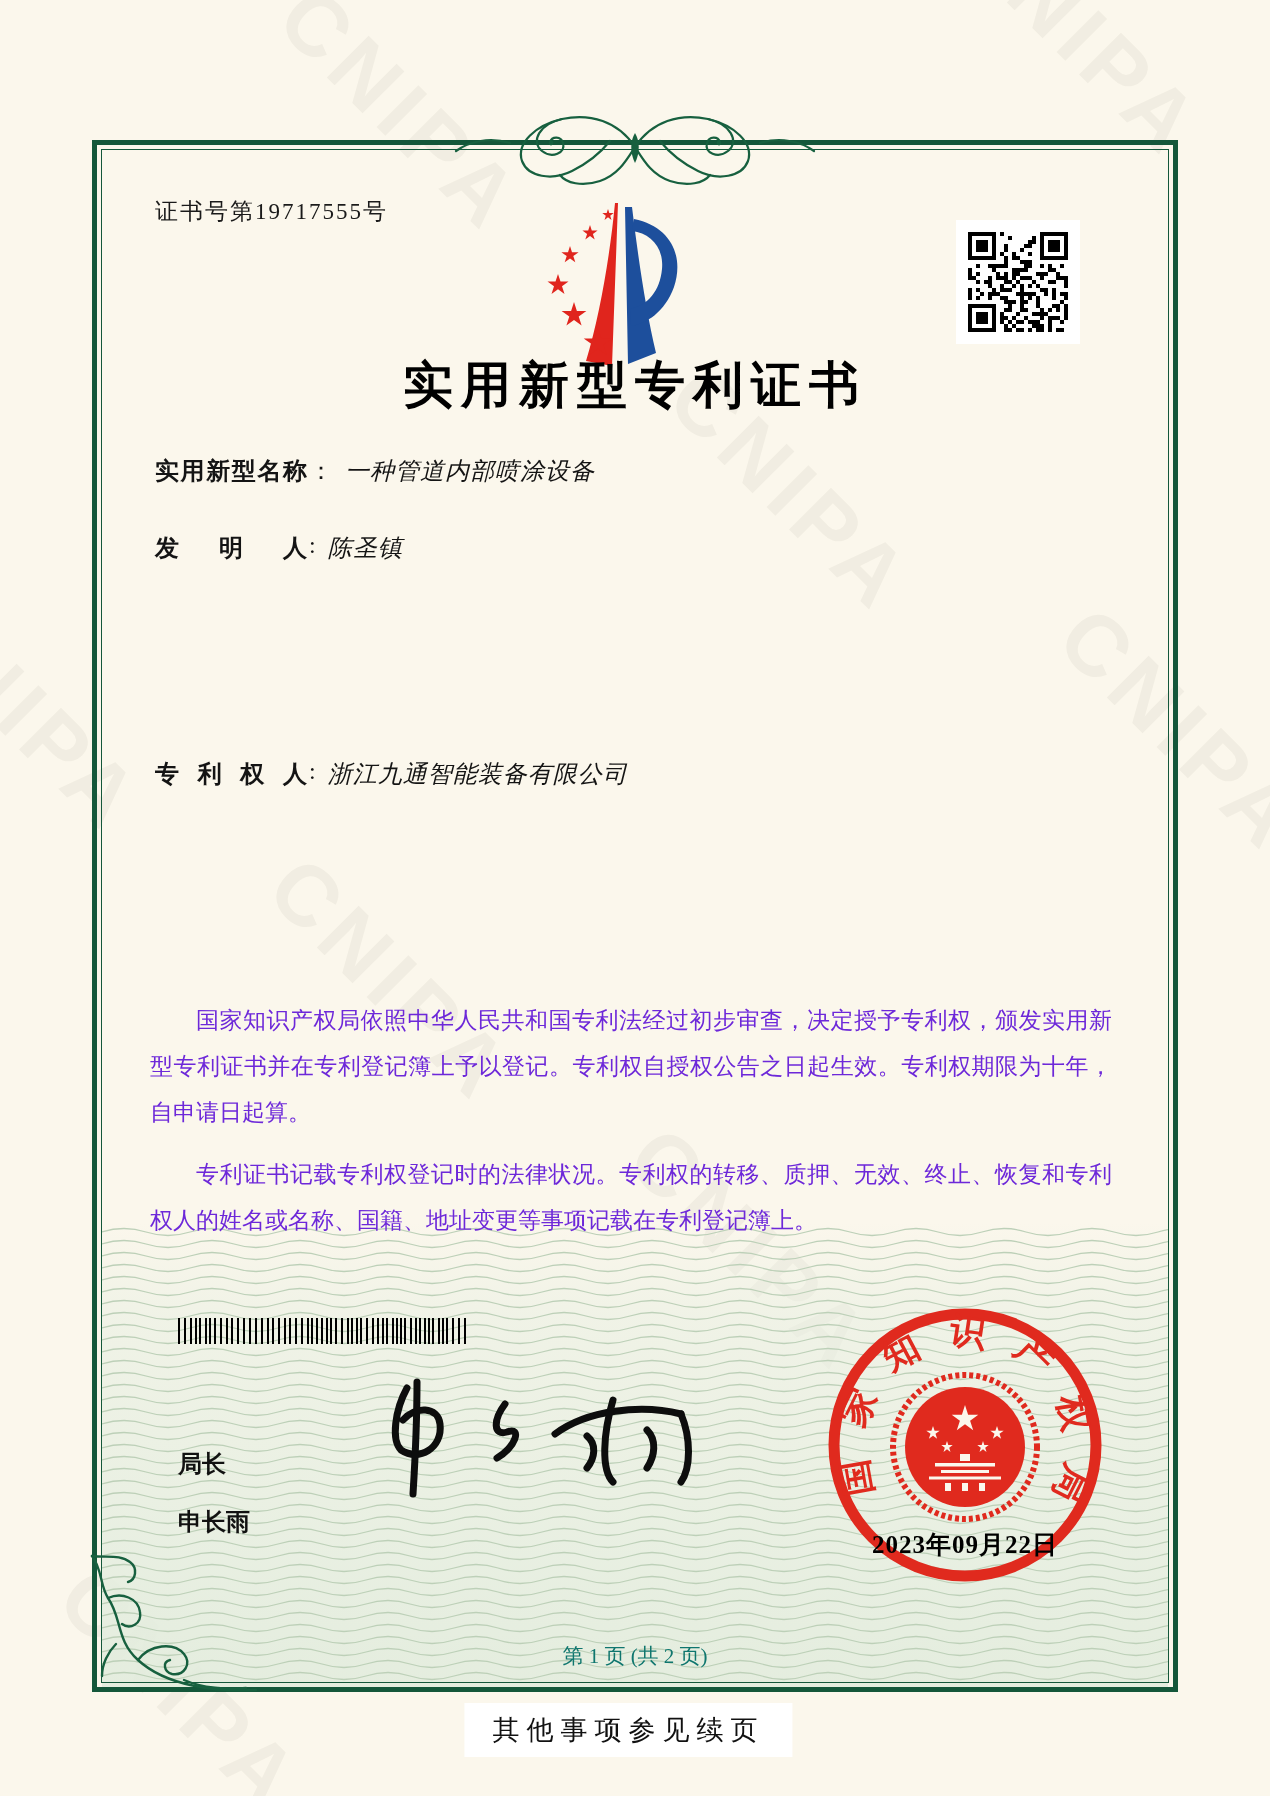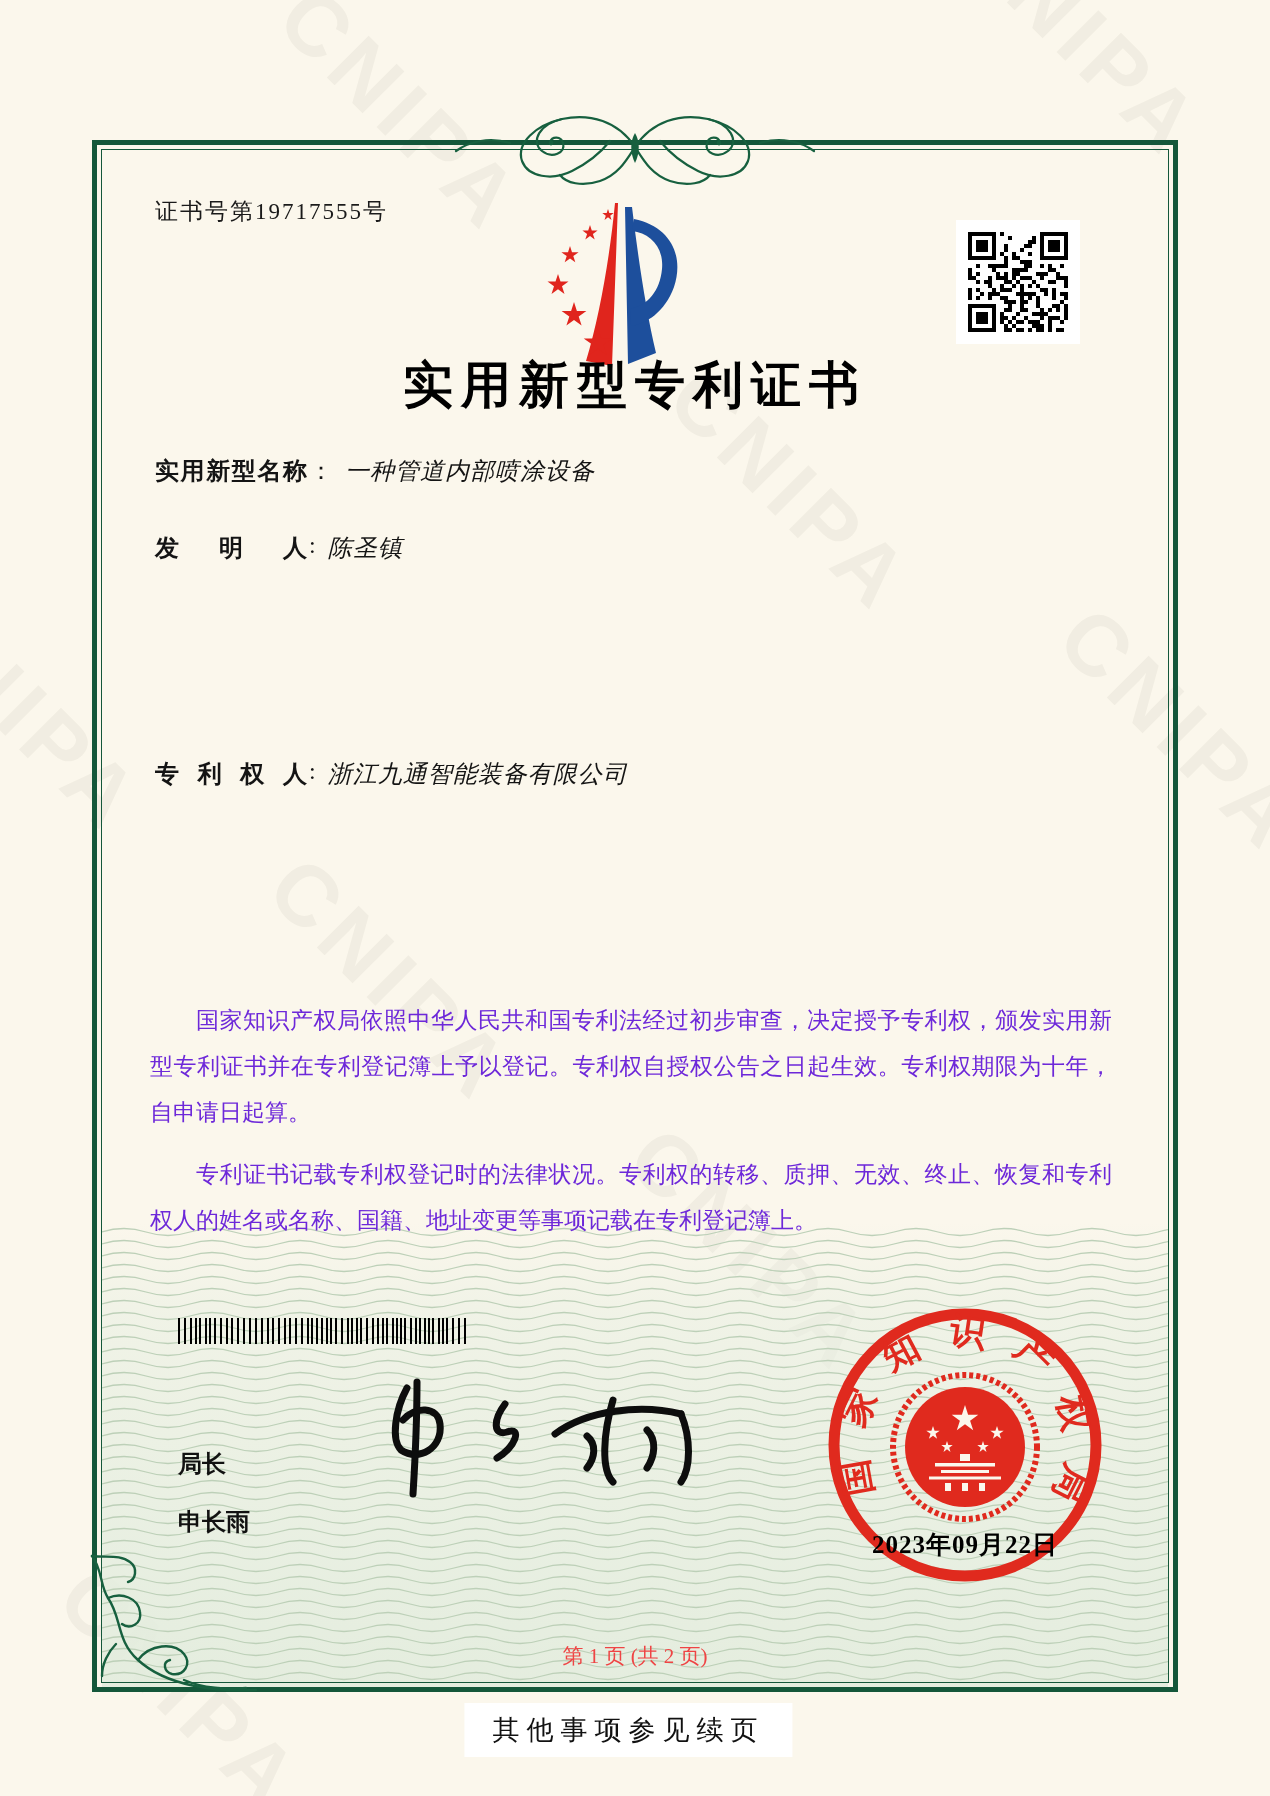--- a/index.html
+++ b/index.html
@@ -54,21 +54,21 @@
 
   .officer{position:absolute;left:178px;top:1448px;z-index:3;
     font-family:"Liberation Sans","DejaVu Sans",sans-serif;font-size:24px;font-weight:600;color:#111;}
   .officer div{margin-bottom:26px;}
 
   .signature{position:absolute;left:355px;top:1378px;z-index:4;}
   .seal{position:absolute;left:818px;top:1298px;z-index:4;}
   .seal-arc-text{font-family:"Liberation Serif","DejaVu Serif",serif;font-size:36px;font-weight:bold;letter-spacing:27px;fill:#e02a1e;}
   .seal-date{font-family:"Liberation Serif","DejaVu Serif",serif;font-size:25px;letter-spacing:1px;fill:#000;font-weight:bold;}
 
-  .page-info{position:absolute;left:0;right:0;top:1642px;text-align:center;font-size:21px;z-index:3;color:#ef4444;}
+  .page-info{position:absolute;left:0;right:0;top:1642px;text-align:center;font-size:21px;z-index:3;color:#0f766e;}
   .continuation{
     position:absolute;left:50%;top:1703px;transform:translateX(-52%);z-index:3;
     background:#ffffff;padding:9px 28px;font-size:27px;letter-spacing:7px;color:#111;white-space:nowrap;
   }
 
   .logo{position:absolute;left:520px;top:195px;z-index:3;}
   .qr{position:absolute;left:956px;top:220px;z-index:3;}
   .ornament-top{position:absolute;left:450px;top:103px;z-index:3;}
   .ornament-corner{position:absolute;left:86px;top:1548px;z-index:3;}
 </style>

